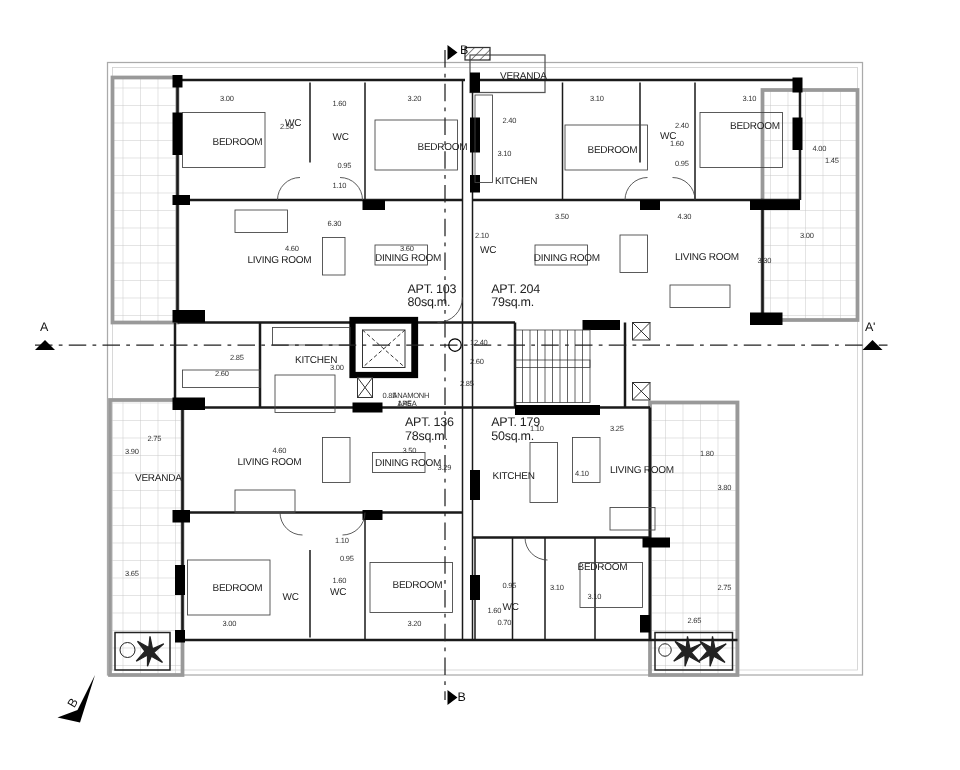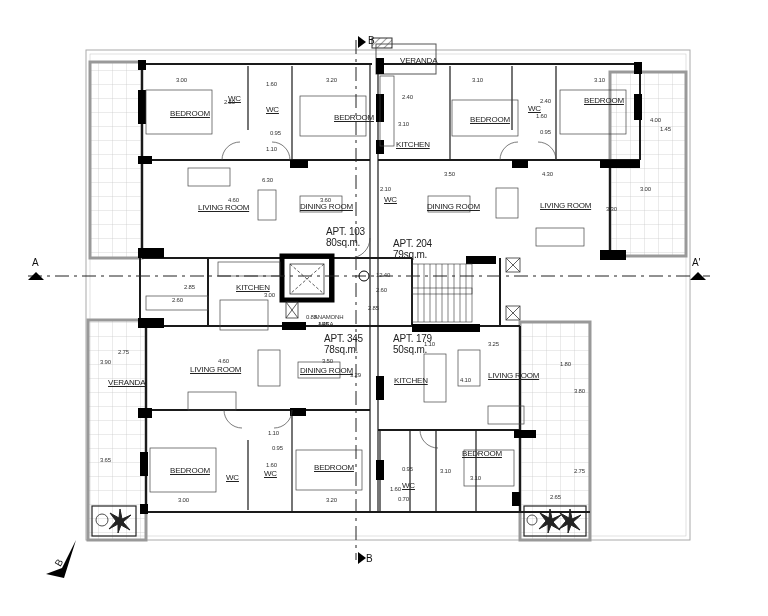--- a/index.html
+++ b/index.html
@@ -1,19 +1,19 @@
 <!DOCTYPE html>
 <html><head>
 <meta charset="utf-8">
 <style>
   html,body{margin:0;padding:0;background:#fff;}
   body{width:768px;height:616px;position:relative;overflow:hidden;font-family:"Liberation Sans",sans-serif;}
   #plan{position:absolute;left:0;top:0;width:768px;height:616px;}
   .lbl{position:absolute;font-size:8px;color:#222;white-space:nowrap;line-height:1;letter-spacing:-0.2px;}
-  .room{font-size:8px;text-decoration:underline;}
+  .room{font-size:8px;}
   .dim{font-size:6px;color:#333;}
   .apt{font-size:10px;color:#222;line-height:1.1;}
   .sec{font-size:10px;color:#111;}
 </style>
 </head>
 <body>
 
 <svg id="plan" viewBox="0 0 768 616" xmlns="http://www.w3.org/2000/svg">
   <defs>
     <pattern id="tile" width="14" height="14" patternUnits="userSpaceOnUse">
@@ -179,26 +179,26 @@
 <span class="lbl sec" style="left:32px;top:258px">A</span>
 <span class="lbl sec" style="left:692px;top:258px">A'</span>
 <span class="lbl sec" style="left:368px;top:36px">B</span>
 <span class="lbl sec" style="left:366px;top:554px">B</span>
 <span class="lbl sec" style="left:56px;top:558px;transform:rotate(-60deg)">B</span>
 
 <div class="lbl apt" style="left:326px;top:226px">
   <div>APT. 103</div>
   <div>80sq.m.</div>
 </div>
-<div class="lbl apt" style="left:393px;top:238px">
+<div class="lbl apt" style="left:393px;top:226px">
   <div>APT. 204</div>
   <div>79sq.m.</div>
 </div>
 <div class="lbl apt" style="left:324px;top:333px">
-  <div>APT. 345</div>
+  <div>APT. 136</div>
   <div>78sq.m.</div>
 </div>
 <div class="lbl apt" style="left:393px;top:333px">
   <div>APT. 179</div>
   <div>50sq.m.</div>
 </div>
 
 <span class="lbl room" style="left:170px;top:110px">BEDROOM</span>
 <span class="lbl room" style="left:334px;top:114px">BEDROOM</span>
 <span class="lbl room" style="left:470px;top:116px">BEDROOM</span>

